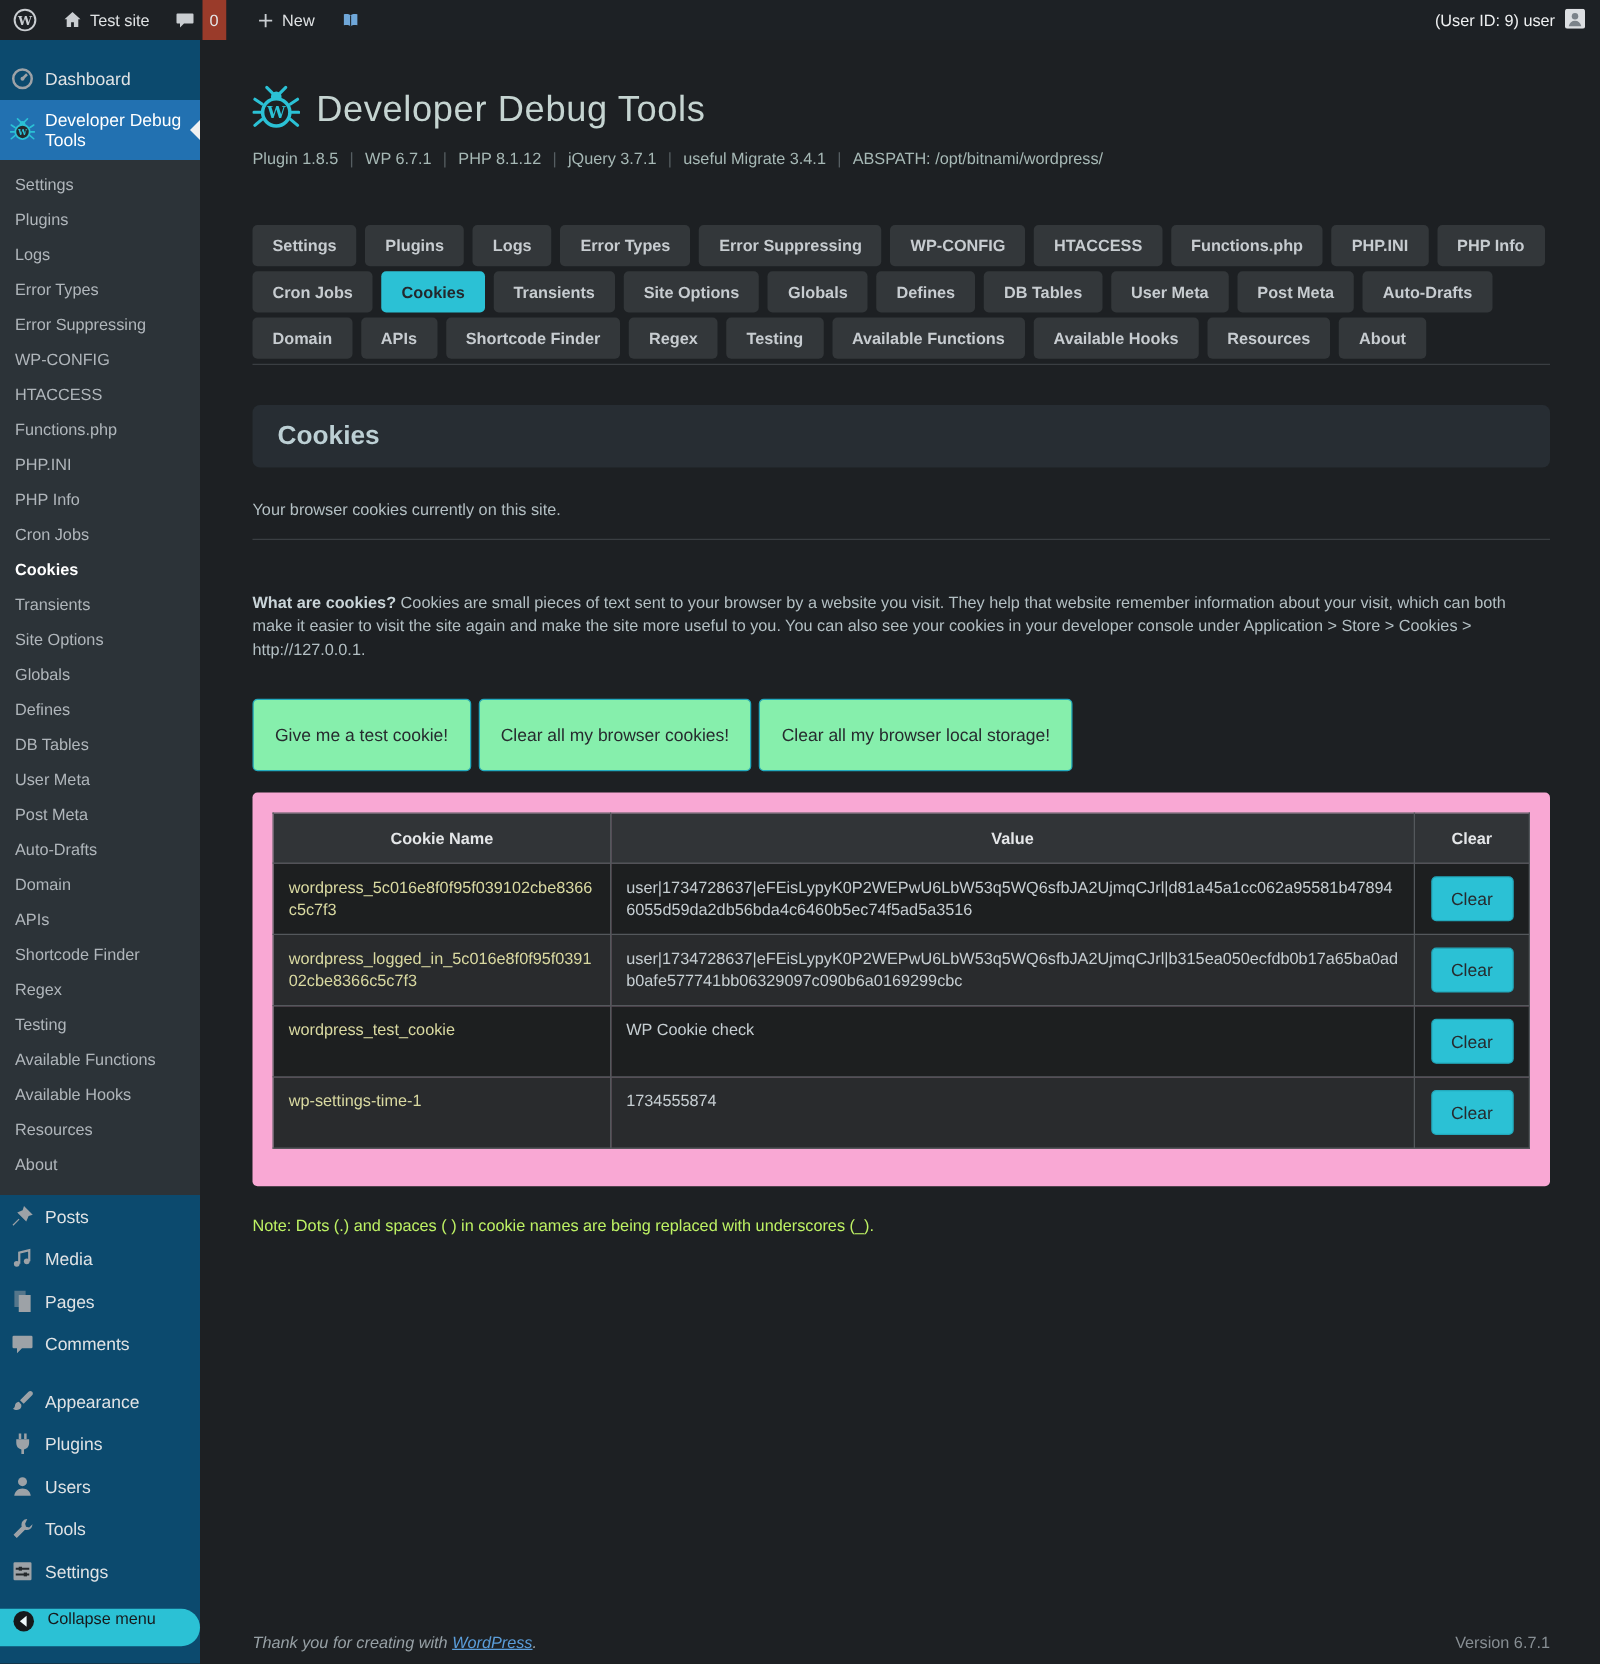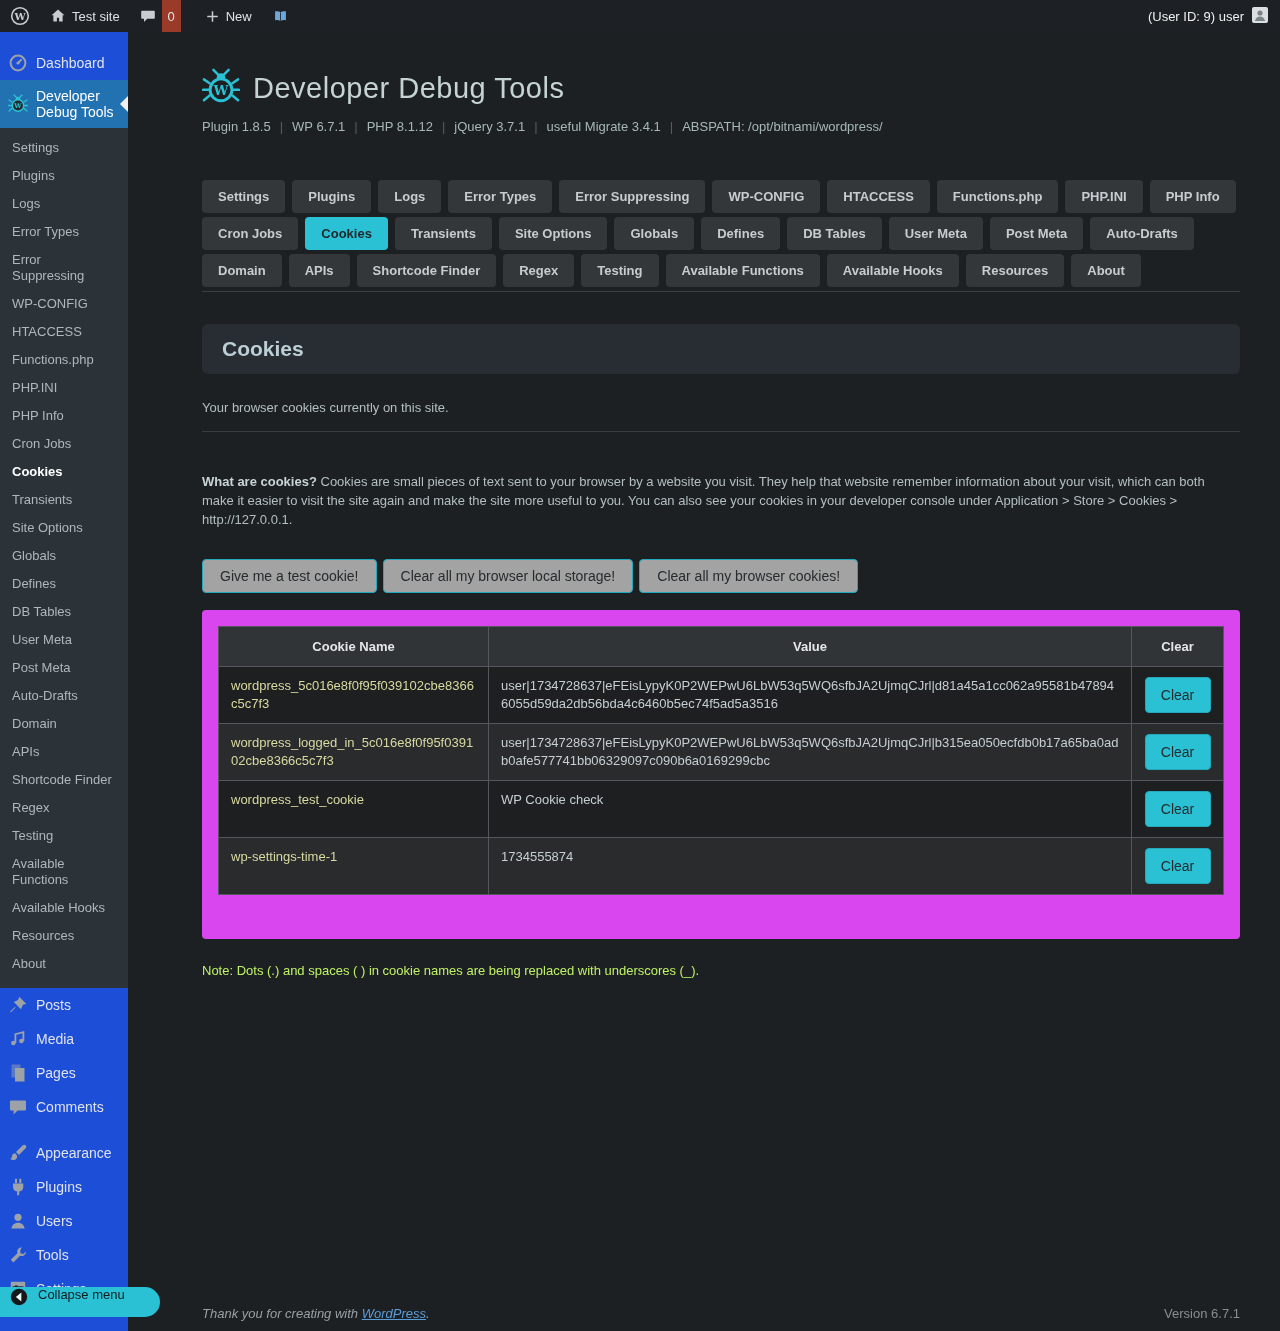--- a/index.html
+++ b/index.html
@@ -23,22 +23,22 @@
   .ab-item svg { display: block; }
   .ab-count {
     display: flex; align-items: center; justify-content: center;
     width: 19px; background: #9a3b2a; color: #e4e6e7;
   }
   .ab-spacer { flex: 1; }
   .ab-user { display: flex; align-items: center; gap: 8px; padding: 0 12px; color: #eef0f1; }
 
   
   .sidebar {
-    position: absolute; top: 32px; left: 0; width: 128px; bottom: 0;
-    background: #1d4ed8; z-index: 20;
+    position: absolute; top: 32px; left: 0; width: 160px; bottom: 0;
+    background: #0c4a6e; z-index: 20;
   }
   .menu-item {
     display: flex; align-items: center; gap: 8px;
     padding: 7px 8px; color: #e0e3e5; font-size: 14px; cursor: pointer; min-height: 34px;
   }
   .menu-item .mi-icon { width: 20px; height: 20px; color: #9da2a7; flex: 0 0 20px; }
   .menu-item.first { margin-top: 14px; }
   .menu-item.active-parent {
     background: #2271b1; color: #ffffff; position: relative;
     padding-top: 8px; padding-bottom: 8px; line-height: 16px;
@@ -82,25 +82,25 @@
   .section-title {
     margin-top: 32px; background: #272d33; border-radius: 6px;
     padding: 13px 20px; font-size: 21px; font-weight: bold; color: #bccfd4;
   }
   .subtitle { margin-top: 26px; color: #b3bfc3; }
   .description { margin-top: 40px; line-height: 19px; color: #b3bfc3; }
   .description b { color: #c9d4d8; }
 
   .action-row { margin-top: 30px; display: flex; gap: 6px; }
   .cyan-btn {
-    background: #a3a3a3; color: #262b2e; border: 1px solid #22a9bc; border-radius: 4px;
-    font: 14px "Liberation Sans", sans-serif; padding: 8px 17px; cursor: pointer;
-  }
-
-  .table-panel { margin-top: 17px; background: #d946ef; border-radius: 4px; padding: 16px 16px 44px; }
+    background: #86efac; color: #262b2e; border: 1px solid #22a9bc; border-radius: 4px;
+    font: 14px "Liberation Sans", sans-serif; padding: 20px 17px; cursor: pointer;
+  }
+
+  .table-panel { margin-top: 17px; background: #f9a8d4; border-radius: 4px; padding: 16px 16px 30px; }
   table.cookie-table { width: 100%; border-collapse: collapse; }
   .cookie-table th {
     background: #313437; color: #e4e6e8; font-size: 13px; font-weight: bold;
     border: 1px solid #54585c; height: 40px; text-align: center; padding: 0 8px;
   }
   .cookie-table td {
     border: 1px solid #54585c; font-size: 13px; padding: 10px 12px;
     vertical-align: top; height: 56px; word-break: break-all; line-height: 18px;
   }
   .cookie-table tr:nth-child(odd) td { background: #1d1f20; }
@@ -405,22 +405,22 @@
   <div class="section-title">Cookies</div>
 
   <div class="subtitle">Your browser cookies currently on this site.</div>
 
   <hr class="divider2">
 
   <p class="description"><b>What are cookies?</b><span> Cookies are small pieces of text sent to your browser by a website you visit. They help that website remember information about your visit, which can both make it easier to visit the site again and make the site more useful to you. You can also see your cookies in your developer console under Application &gt; Store &gt; Cookies &gt; http://127.0.0.1.</span></p>
 
   <div class="action-row">
     <button class="cyan-btn">Give me a test cookie!</button>
+    <button class="cyan-btn">Clear all my browser cookies!</button>
     <button class="cyan-btn">Clear all my browser local storage!</button>
-    <button class="cyan-btn">Clear all my browser cookies!</button>
   </div>
 
   <div class="table-panel">
     <table class="cookie-table">
       <thead>
         <tr>
           <th class="col-name">Cookie Name</th>
           <th>Value</th>
           <th class="col-clear">Clear</th>
         </tr>

